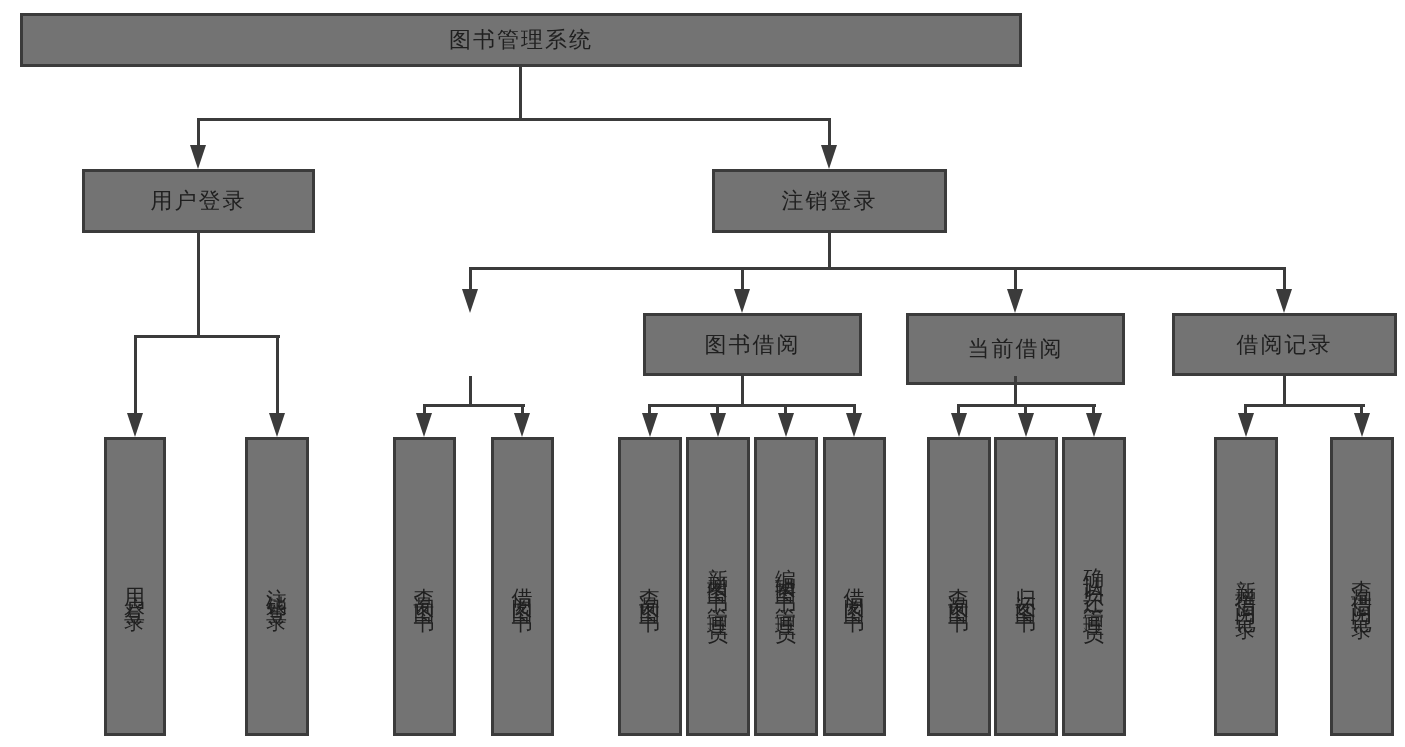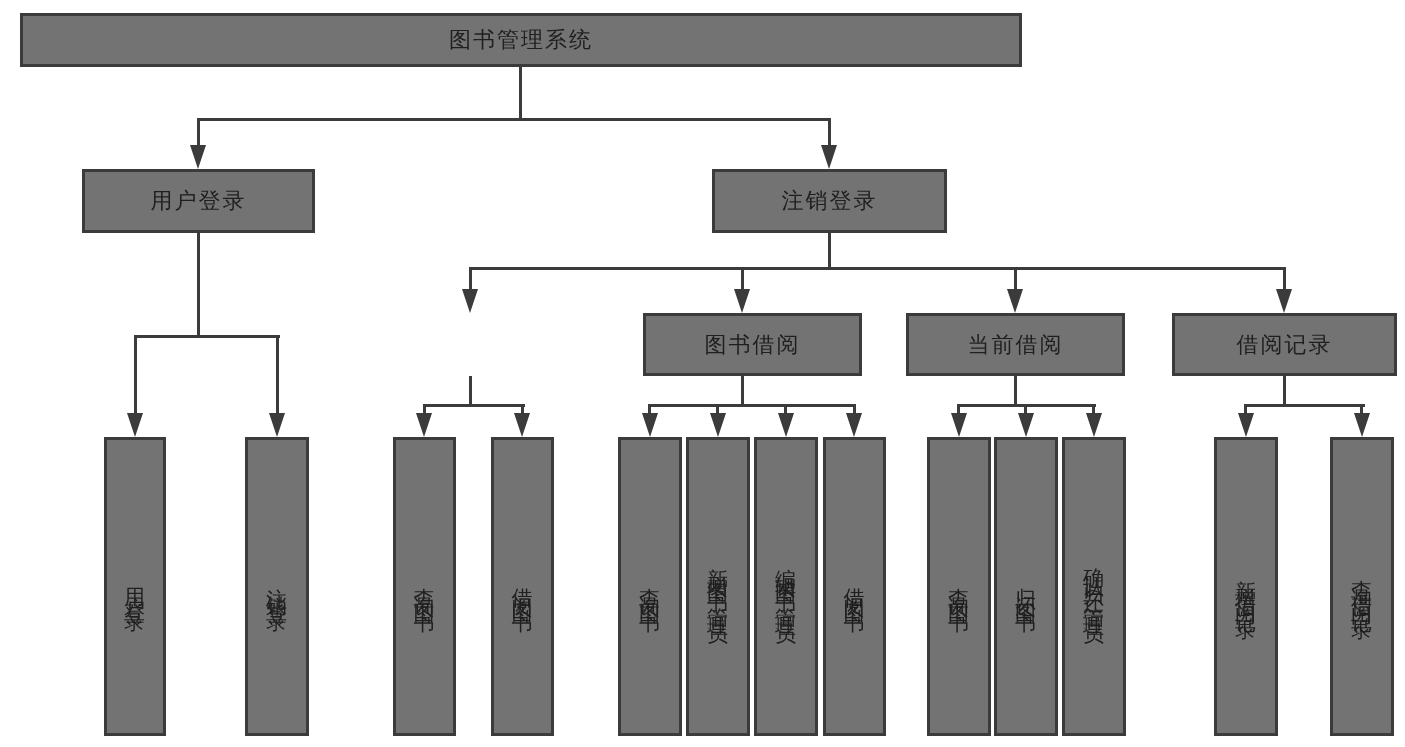--- a/index.html
+++ b/index.html
@@ -32,21 +32,21 @@
 <body>
 
 <div class="canvas">
 
   <div class="b hb" style="left:20px;top:13px;width:1002px;height:54px;">图书管理系统</div>
 
   <div class="b hb" style="left:82px;top:169px;width:233px;height:64px;">用户登录</div>
   <div class="b hb" style="left:712px;top:169px;width:235px;height:64px;">注销登录</div>
 
   <div class="b hb" style="left:633px;top:313px;width:219px;height:63px;margin-left:10px;">图书借阅</div>
-  <div class="b hb" style="left:906px;top:313px;width:219px;height:63px;">当前借阅</div>
+  <div class="b hb" style="left:906px;top:313px;width:219px;height:72px;">当前借阅</div>
   <div class="b hb" style="left:1172px;top:313px;width:225px;height:63px;">借阅记录</div>
 
   <div class="b vb" style="left:104px;top:437px;width:62px;height:299px;">用户登录</div>
   <div class="b vb" style="left:245px;top:437px;width:64px;height:299px;">注销登录</div>
   <div class="b vb" style="left:393px;top:437px;width:63px;height:299px;">查询图书</div>
   <div class="b vb" style="left:491px;top:437px;width:63px;height:299px;">借阅图书</div>
   <div class="b vb" style="left:618px;top:437px;width:64px;height:299px;">查询图书</div>
   <div class="b vb" style="left:686px;top:437px;width:64px;height:299px;">新增图书（管理员）</div>
   <div class="b vb" style="left:754px;top:437px;width:64px;height:299px;">编辑图书（管理员）</div>
   <div class="b vb" style="left:823px;top:437px;width:63px;height:299px;">借阅图书</div>

